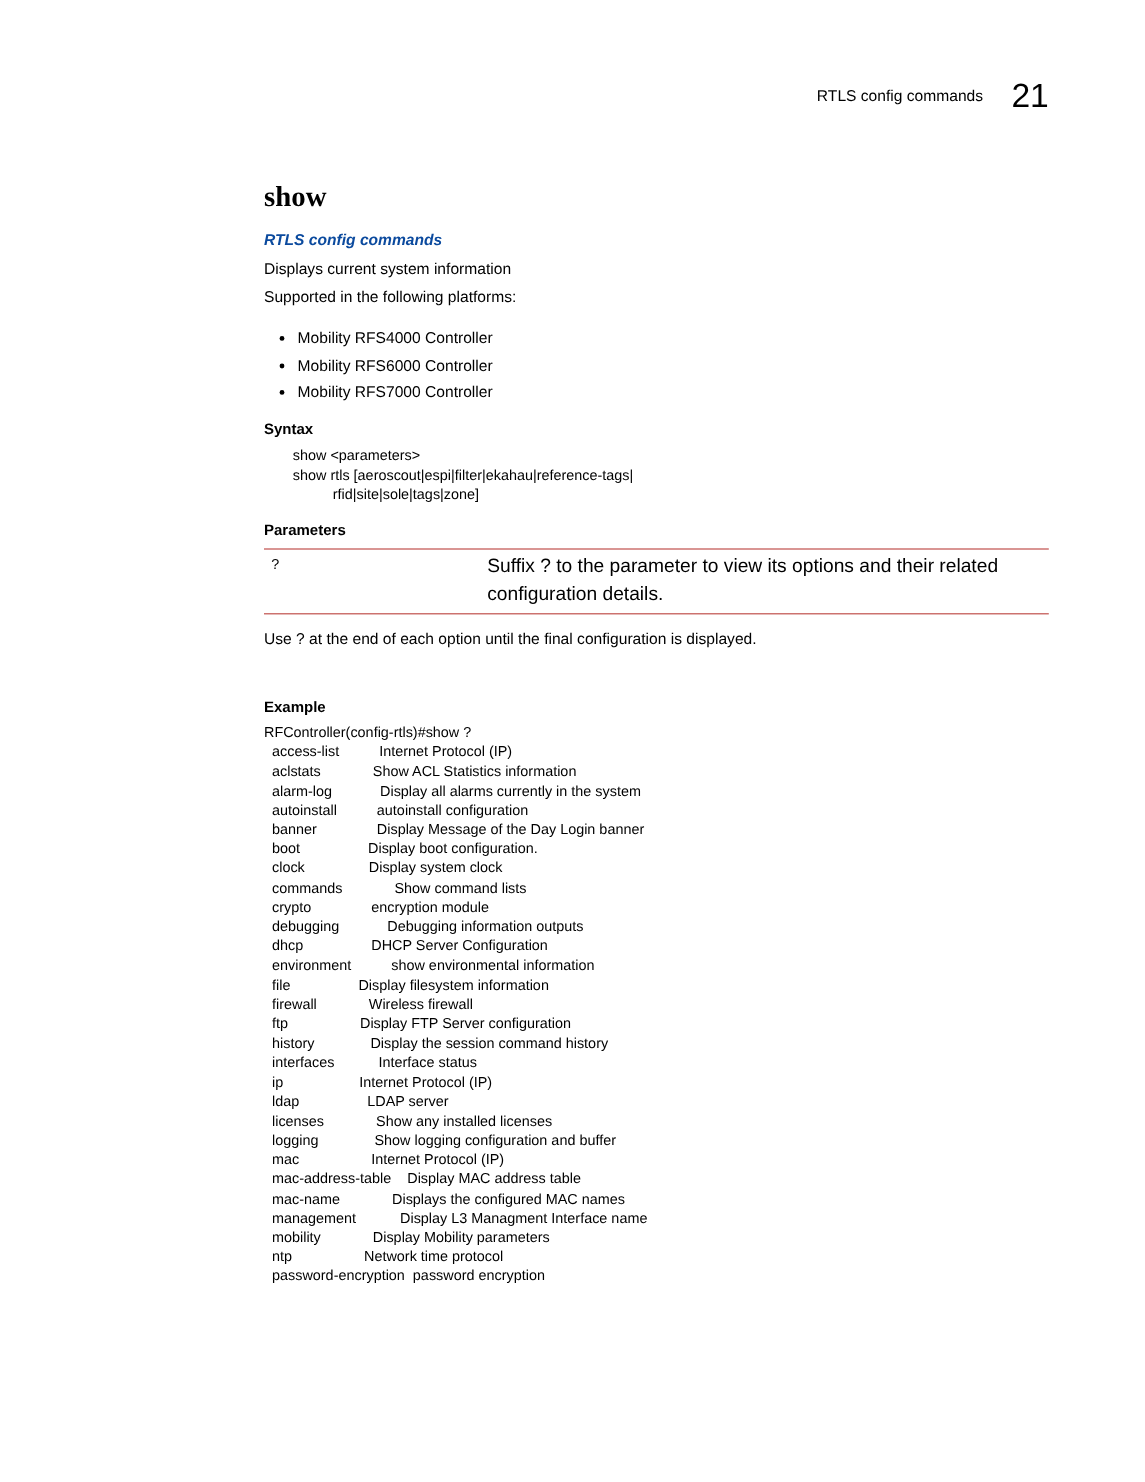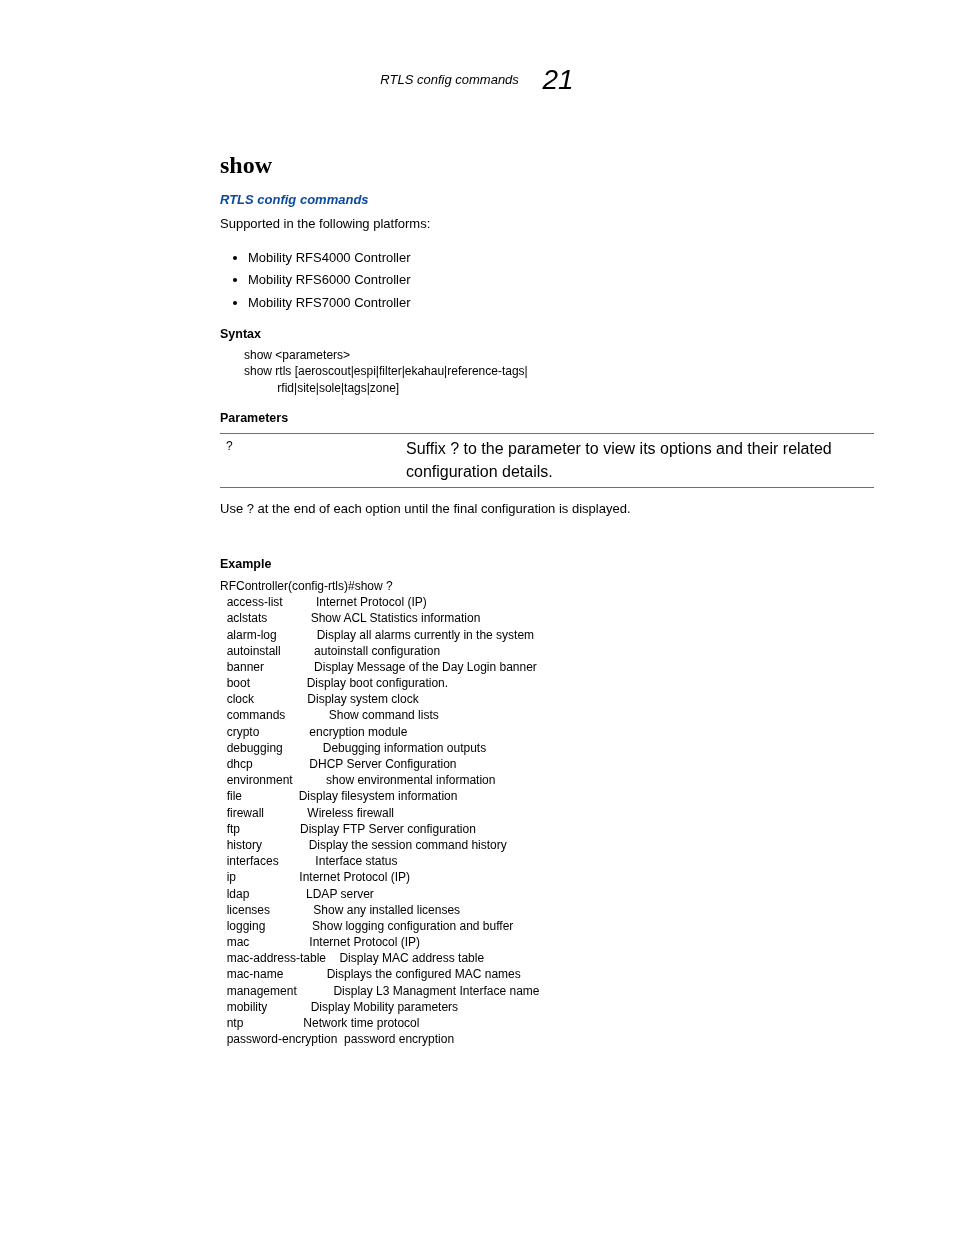--- a/index.html
+++ b/index.html
@@ -4,23 +4,22 @@
 <style>
   body {
     font-family: Arial, Helvetica, sans-serif;
     margin: 0;
     padding: 60px 80px 60px 80px;
     color: #000;
     font-size: 13px;
     line-height: 1.4;
   }
   .page-header {
-    text-align: center;
+    text-align: right;
     margin-bottom: 50px;
-    font-style: italic;
   }
   .page-header .title {
     font-size: 13px;
     display: inline-block;
     vertical-align: middle;
     margin-right: 20px;
   }
   .page-header .num {
     font-size: 28px;
     display: inline-block;
@@ -94,20 +93,21 @@
   <span class="title">RTLS config commands</span>
   <span class="num">21</span>
 </div>
 
 <div class="content">
 
   <h1 class="cmd">show</h1>
 
   <div class="link">RTLS config commands</div>
 
+  <p>Displays current system information</p>
   <p>Supported in the following platforms:</p>
 
   <ul class="platforms">
     <li>Mobility RFS4000 Controller</li>
     <li>Mobility RFS6000 Controller</li>
     <li>Mobility RFS7000 Controller</li>
   </ul>
 
   <h4 class="sub">Syntax</h4>
   <pre class="code" style="margin-left:24px;">show &lt;parameters&gt;

